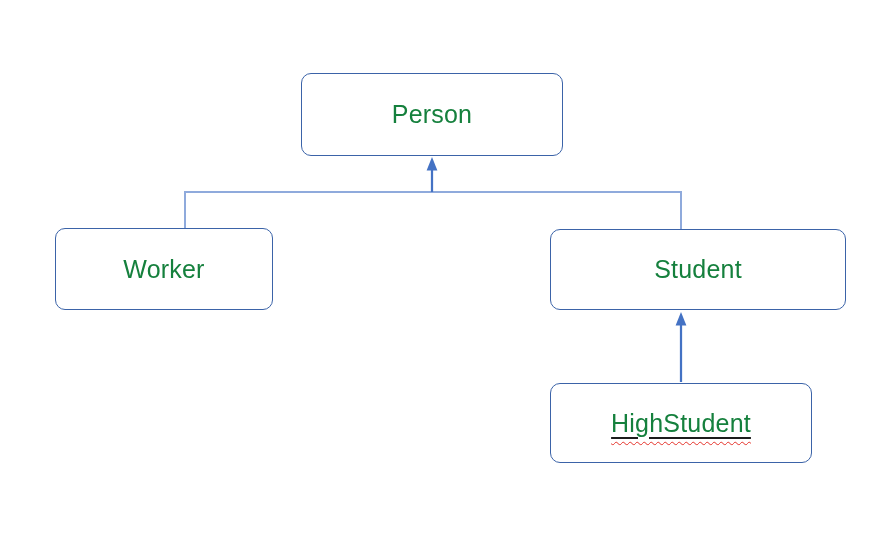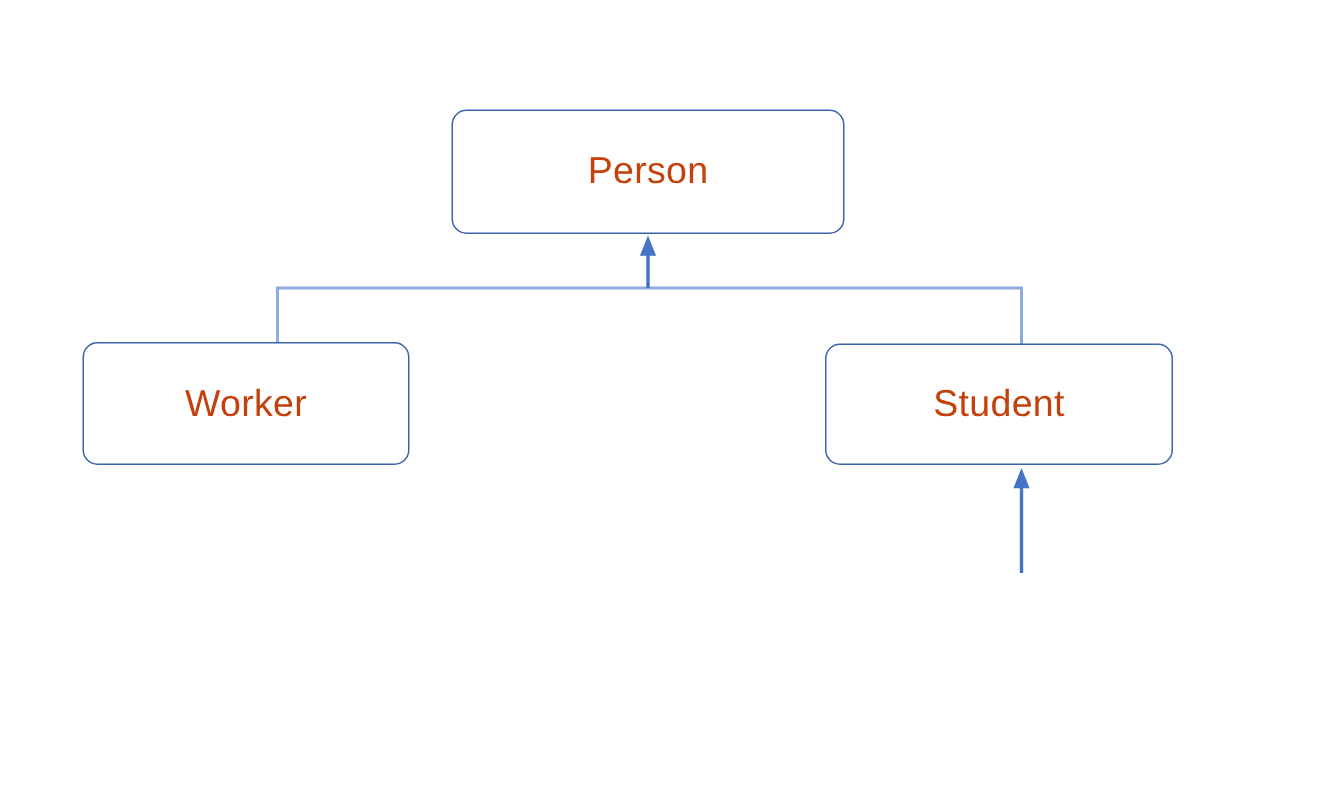--- a/index.html
+++ b/index.html
@@ -28,42 +28,42 @@
     box-sizing: border-box;
     background: #ffffff;
     border: 1.5px solid #3b63a8;
     border-radius: 10px;
     display: flex;
     align-items: center;
     justify-content: center;
   }
   .node-label {
     font-size: 25px;
-    color: #c2410c;
+    color: #15803d;
     letter-spacing: 0.2px;
     white-space: nowrap;
   }
   
   .squiggle {
     text-decoration-line: underline;
     text-decoration-style: wavy;
     text-decoration-color: #e5322a;
     text-decoration-thickness: 1px;
     text-underline-offset: 9px;
   }
   .solid-underline {
     text-decoration-line: underline;
     text-decoration-style: solid;
     text-decoration-color: #1c1c1c;
     text-decoration-thickness: 1.5px;
     text-underline-offset: 5px;
   }
   #node-person      { left: 301px; top: 73px;  width: 262px; height: 83px; }
   #node-worker      { left: 55px;  top: 228px; width: 218px; height: 82px; }
-  #node-student     { left: 550px; top: 229px; width: 232px; height: 81px; }
+  #node-student     { left: 550px; top: 229px; width: 296px; height: 81px; }
   #node-highstudent { left: 550px; top: 383px; width: 262px; height: 80px; }
 </style>
 </head>
 <body>
 
 <div class="canvas">
 
   <svg class="edges-layer" viewBox="0 0 879 536">
 
     <path d="M185 229 L185 192 L681 192 L681 230" fill="none" stroke-width="2" stroke="#8FAADC"></path>
@@ -80,14 +80,19 @@
   </div>
 
   <div class="node" id="node-worker">
     <span class="node-label">Worker</span>
   </div>
 
   <div class="node" id="node-student">
     <span class="node-label">Student</span>
   </div>
 
+  <div class="node" id="node-highstudent">
+    <span class="node-label squiggle">
+      <span class="solid-underline">HighStudent</span>
+    </span>
+  </div>
 
 </div>
 
 </body></html>

